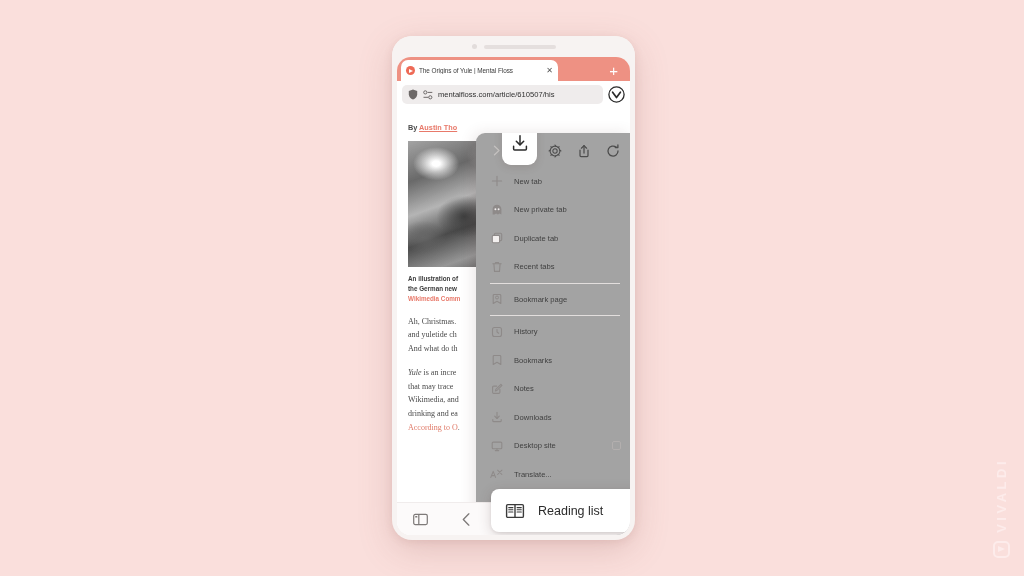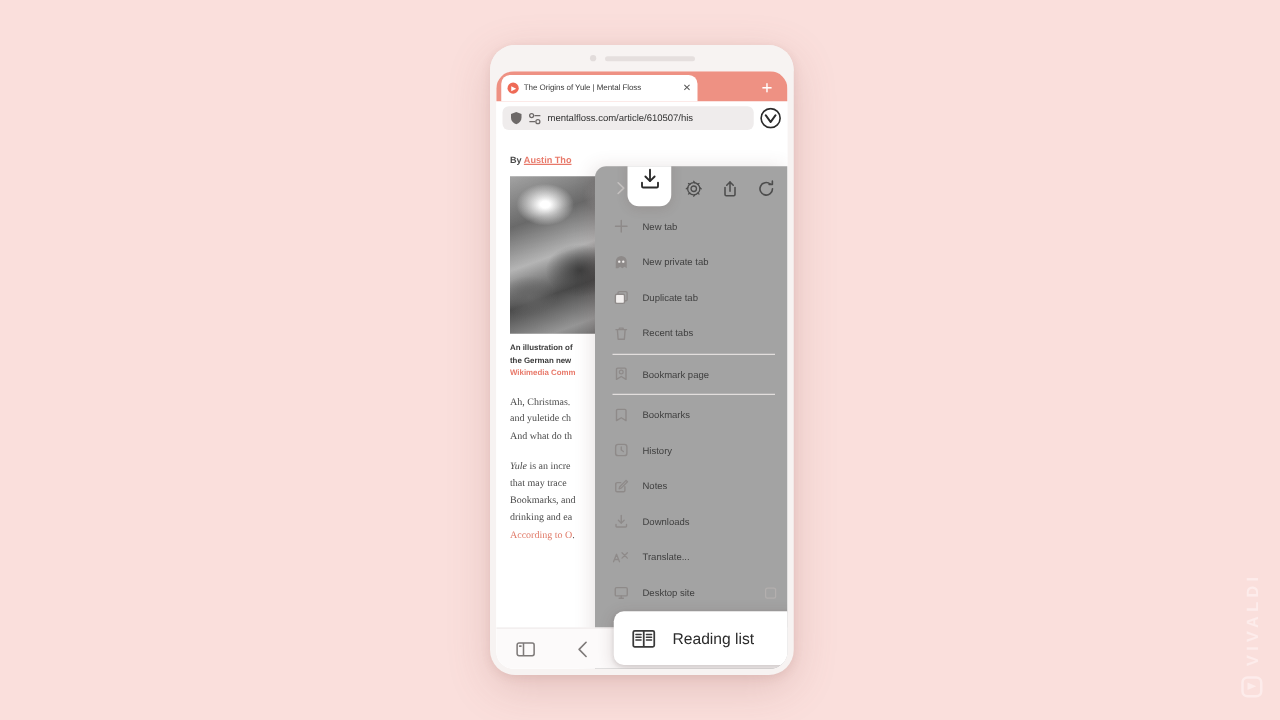--- a/index.html
+++ b/index.html
@@ -449,21 +449,21 @@
 
       <div class="body-para">
         <span>Ah, Christmas.</span><br>
         <span>and yuletide ch</span><br>
         <span>And what do th</span>
       </div>
 
       <div class="body-para">
         <em>Yule</em><span> is an incre</span><br>
         <span>that may trace</span><br>
-        <span>Bookmarks, and</span><br>
+        <span>Wikimedia, and</span><br>
         <span>drinking and ea</span><br>
         <span class="lk">According to O</span><span>.</span>
       </div>
     </div>
 
     <div class="menu">
 
       <div class="menu-toolbar">
         <span class="mt-icon disabled">
           <svg width="13" height="13" viewBox="0 0 13 13">
@@ -554,34 +554,34 @@
             </svg>
           </span>
           <span class="mi-label">Bookmark page</span>
         </div>
 
         <div class="divider"></div>
 
         <div class="mi">
           <span class="mi-icon">
             <svg width="12" height="12" viewBox="0 0 12 12">
-              <path d="M3.1 1.5 H8.9 A0.9 0.9 0 0 1 9.8 2.4 V10.5 L6 8.2 L2.2 10.5 V2.4 A0.9 0.9 0 0 1 3.1 1.5 Z" fill="none" stroke="currentColor" stroke-width="1.1" stroke-linejoin="round"></path>
-            </svg>
-          </span>
-          <span class="mi-label">Bookmarks</span>
-        </div>
-
-        <div class="mi">
-          <span class="mi-icon">
-            <svg width="12" height="12" viewBox="0 0 12 12">
               <rect x="1.5" y="1.5" width="9" height="9" rx="2" fill="none" stroke="currentColor" stroke-width="1.1"></rect>
               <path d="M6 3.6 V6 L7.7 7.2" fill="none" stroke="currentColor" stroke-width="1.05" stroke-linecap="round"></path>
             </svg>
           </span>
           <span class="mi-label">History</span>
+        </div>
+
+        <div class="mi">
+          <span class="mi-icon">
+            <svg width="12" height="12" viewBox="0 0 12 12">
+              <path d="M3.1 1.5 H8.9 A0.9 0.9 0 0 1 9.8 2.4 V10.5 L6 8.2 L2.2 10.5 V2.4 A0.9 0.9 0 0 1 3.1 1.5 Z" fill="none" stroke="currentColor" stroke-width="1.1" stroke-linejoin="round"></path>
+            </svg>
+          </span>
+          <span class="mi-label">Bookmarks</span>
         </div>
 
         <div class="mi">
           <span class="mi-icon">
             <svg width="12" height="12" viewBox="0 0 12 12">
               <path d="M1.6 4.2 V9.3 A1.1 1.1 0 0 0 2.7 10.4 H7.8 A1.1 1.1 0 0 0 8.9 9.3 V6.4" fill="none" stroke="currentColor" stroke-width="1.1" stroke-linecap="round"></path>
               <path d="M1.6 4.2 A1.1 1.1 0 0 1 2.7 3.1 H5.6" fill="none" stroke="currentColor" stroke-width="1.1" stroke-linecap="round"></path>
               <path d="M9.9 1.3 L11.0 2.4 L5.9 7.5 L4.3 8.0 L4.8 6.4 Z" fill="none" stroke="currentColor" stroke-width="1.05" stroke-linejoin="round"></path>
             </svg>
           </span>
@@ -594,37 +594,37 @@
               <path d="M6 1.4 V7.4" stroke="currentColor" stroke-width="1.1" stroke-linecap="round"></path>
               <path d="M3.7 5.2 L6 7.5 L8.3 5.2" fill="none" stroke="currentColor" stroke-width="1.1" stroke-linecap="round" stroke-linejoin="round"></path>
               <path d="M1.8 8.6 V9.9 A0.7 0.7 0 0 0 2.5 10.6 H9.5 A0.7 0.7 0 0 0 10.2 9.9 V8.6" fill="none" stroke="currentColor" stroke-width="1.1" stroke-linecap="round"></path>
             </svg>
           </span>
           <span class="mi-label">Downloads</span>
         </div>
 
         <div class="mi">
           <span class="mi-icon">
+            <svg width="12" height="12" viewBox="0 0 12 12">
+              <rect x="1.2" y="2.1" width="9.6" height="6.6" rx="1" fill="none" stroke="currentColor" stroke-width="1.1"></rect>
+              <path d="M4.3 10.6 H7.7 M6 8.7 V10.6" stroke="currentColor" stroke-width="1.1" stroke-linecap="round"></path>
+            </svg>
+          </span>
+          <span class="mi-label">Desktop site</span>
+          <span class="mi-check"></span>
+        </div>
+
+        <div class="mi">
+          <span class="mi-icon">
             <svg width="13" height="12" viewBox="0 0 13 12">
               <path d="M0.8 9.4 L3.2 3.4 L5.6 9.4 M1.7 7.6 H4.7" fill="none" stroke="currentColor" stroke-width="1.05" stroke-linecap="round" stroke-linejoin="round"></path>
               <path d="M7.6 2.2 L11.9 6.5 M11.9 2.2 L7.6 6.5" fill="none" stroke="currentColor" stroke-width="1.05" stroke-linecap="round"></path>
             </svg>
           </span>
           <span class="mi-label">Translate...</span>
-        </div>
-
-        <div class="mi">
-          <span class="mi-icon">
-            <svg width="12" height="12" viewBox="0 0 12 12">
-              <rect x="1.2" y="2.1" width="9.6" height="6.6" rx="1" fill="none" stroke="currentColor" stroke-width="1.1"></rect>
-              <path d="M4.3 10.6 H7.7 M6 8.7 V10.6" stroke="currentColor" stroke-width="1.1" stroke-linecap="round"></path>
-            </svg>
-          </span>
-          <span class="mi-label">Desktop site</span>
-          <span class="mi-check"></span>
         </div>
 
       </div>
 
       <div class="callout">
         <span class="callout-icon">
           <svg width="20" height="20" viewBox="0 0 20 20">
             <rect x="1.6" y="3.6" width="16.8" height="12.8" rx="1.2" fill="none" stroke="currentColor" stroke-width="1.4"></rect>
             <path d="M10 3.6 V16.4" stroke="currentColor" stroke-width="1.4"></path>
             <path d="M3.7 6.6 H7.9 M3.7 8.8 H7.9 M3.7 11 H7.9 M12.1 6.6 H16.3 M12.1 8.8 H16.3 M12.1 11 H16.3" stroke="currentColor" stroke-width="1.1" stroke-linecap="round"></path>

